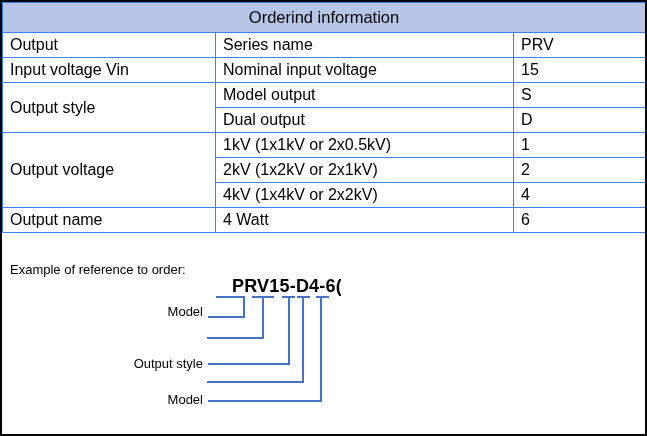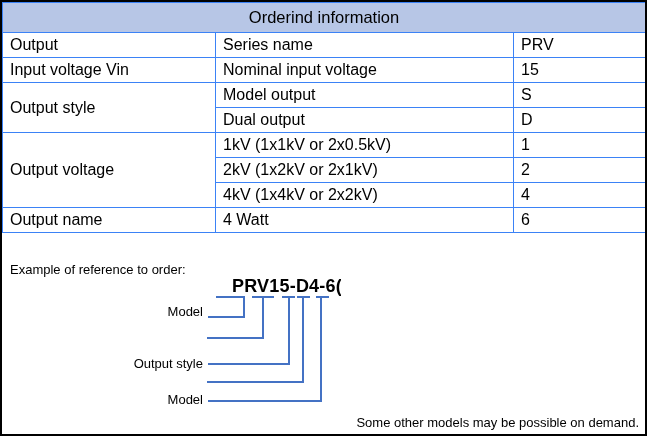--- a/index.html
+++ b/index.html
@@ -137,16 +137,15 @@
   <div class="h" style="left:208px;top:316px;width:37px"></div>
   <div class="h" style="left:207px;top:337px;width:57px"></div>
   <div class="h" style="left:208px;top:363px;width:82px"></div>
   <div class="h" style="left:207px;top:381px;width:97px"></div>
   <div class="h" style="left:208px;top:400px;width:114px"></div>
 
   <div class="co-label" style="top:305px">Model</div>
   <div class="co-label" style="top:357px">Output style</div>
   <div class="co-label" style="top:393px">Model</div>
 
-  <div class="note">Some other models may be possible on demand.</div>
 
   <div class="page-border"></div>
 </div>
 
 </body></html>

